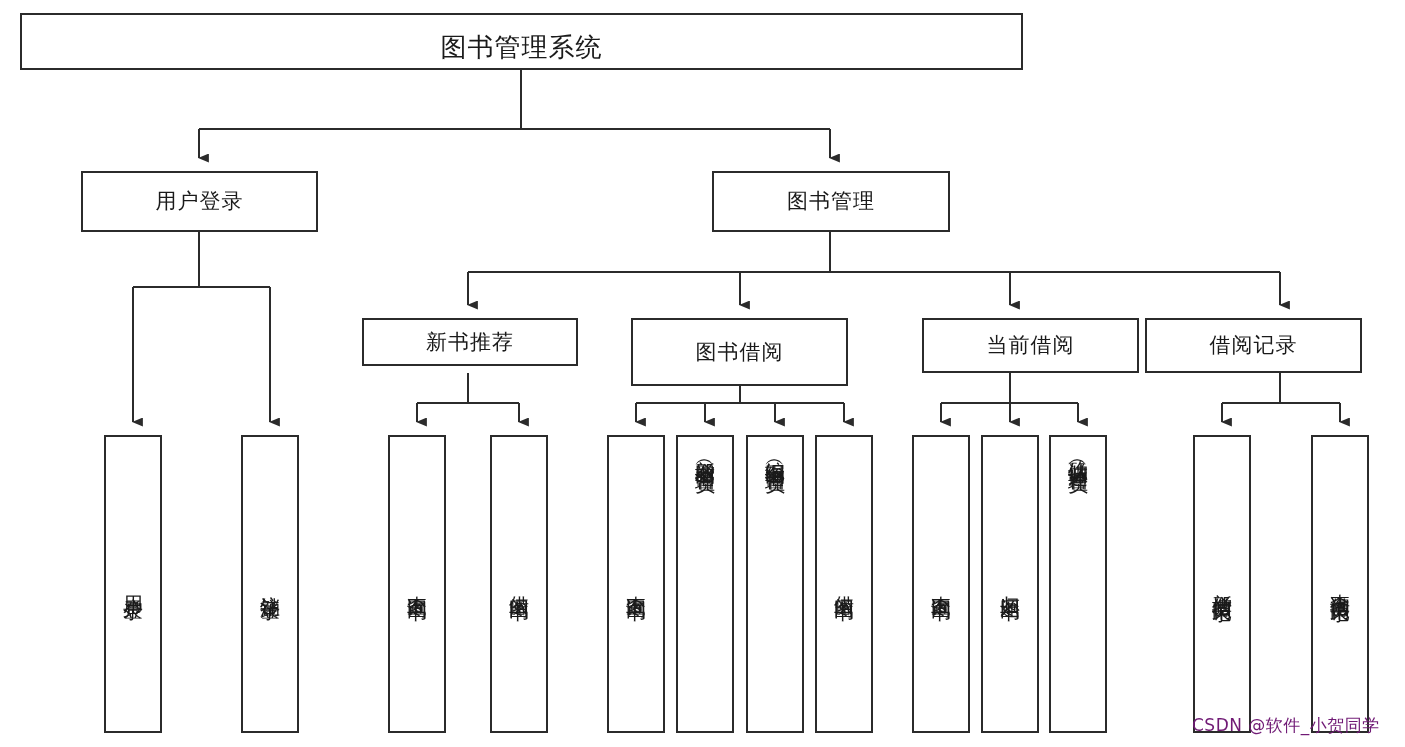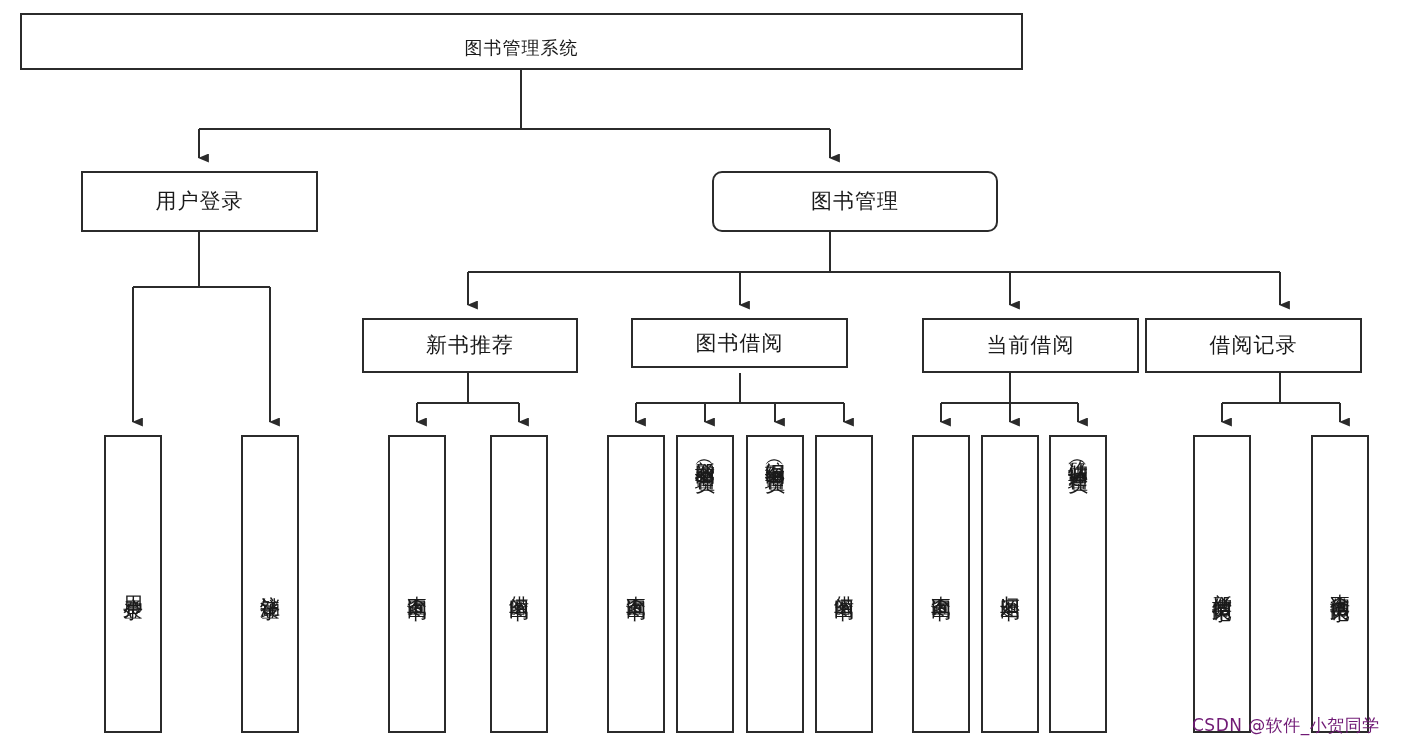--- a/index.html
+++ b/index.html
@@ -42,21 +42,21 @@
   .node .label {
     display: block;
     text-align: center;
     line-height: 1.18;
     letter-spacing: 1px;
   }
   .node.h .label {
     font-size: 21px;
   }
   .node.root .label {
-    font-size: 18px;
+    font-size: 26px;
     margin-top: 12px;
   }
   
   .node.v {
     align-items: flex-start;
     justify-content: center;
     padding-top: 8px;
   }
   .node.v .label {
     writing-mode: vertical-rl;
@@ -134,28 +134,28 @@
     </g>
   </svg>
 
   <div class="node root h" style="left:20px; top:13px; width:1003px; height:57px;">
     <span class="label">图书管理系统</span>
   </div>
 
   <div class="node h" style="left:81px; top:171px; width:237px; height:61px;">
     <span class="label">用户登录</span>
   </div>
-  <div class="node h" style="left:712px; top:171px; width:286px; height:61px;border-radius:10px;">
+  <div class="node h" style="left:712px; top:171px; width:238px; height:61px;">
     <span class="label">图书管理</span>
   </div>
 
-  <div class="node h" style="left:362px; top:318px; width:216px; height:55px;">
+  <div class="node h" style="left:362px; top:318px; width:216px; height:48px;">
     <span class="label">新书推荐</span>
   </div>
-  <div class="node h" style="left:631px; top:318px; width:217px; height:50px;">
+  <div class="node h" style="left:631px; top:318px; width:217px; height:68px;">
     <span class="label">图书借阅</span>
   </div>
   <div class="node h" style="left:901px; top:318px; width:217px; height:55px;margin-left:21px;">
     <span class="label">当前借阅</span>
   </div>
   <div class="node h" style="left:1145px; top:318px; width:217px; height:55px;">
     <span class="label">借阅记录</span>
   </div>
 
   <div class="node v centered" style="left:104px; top:435px; width:58px; height:298px;">

